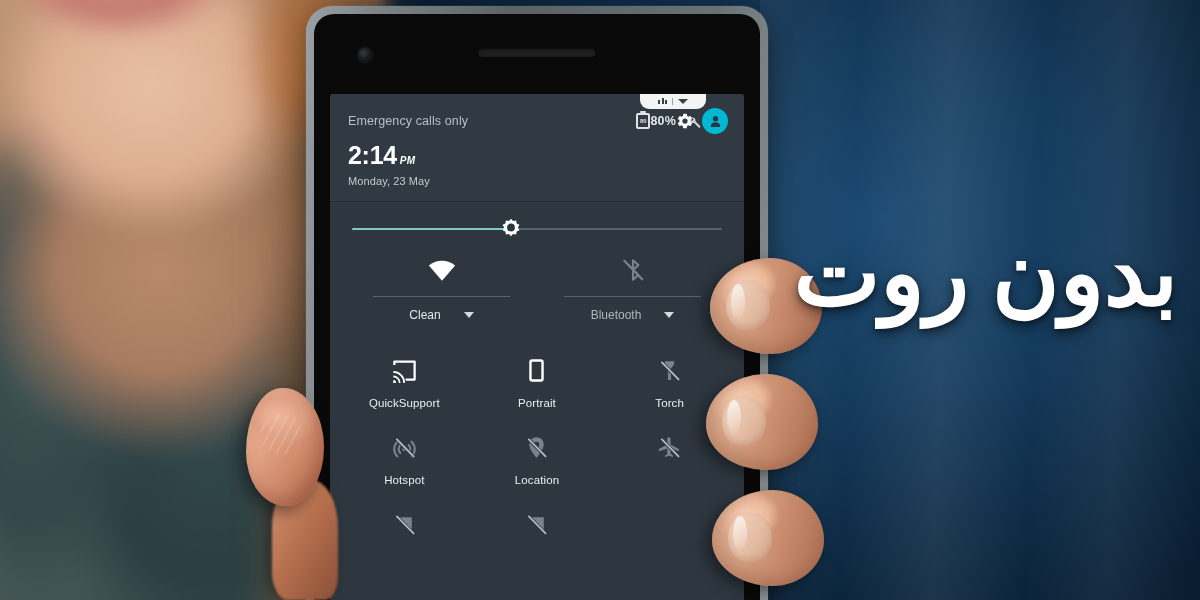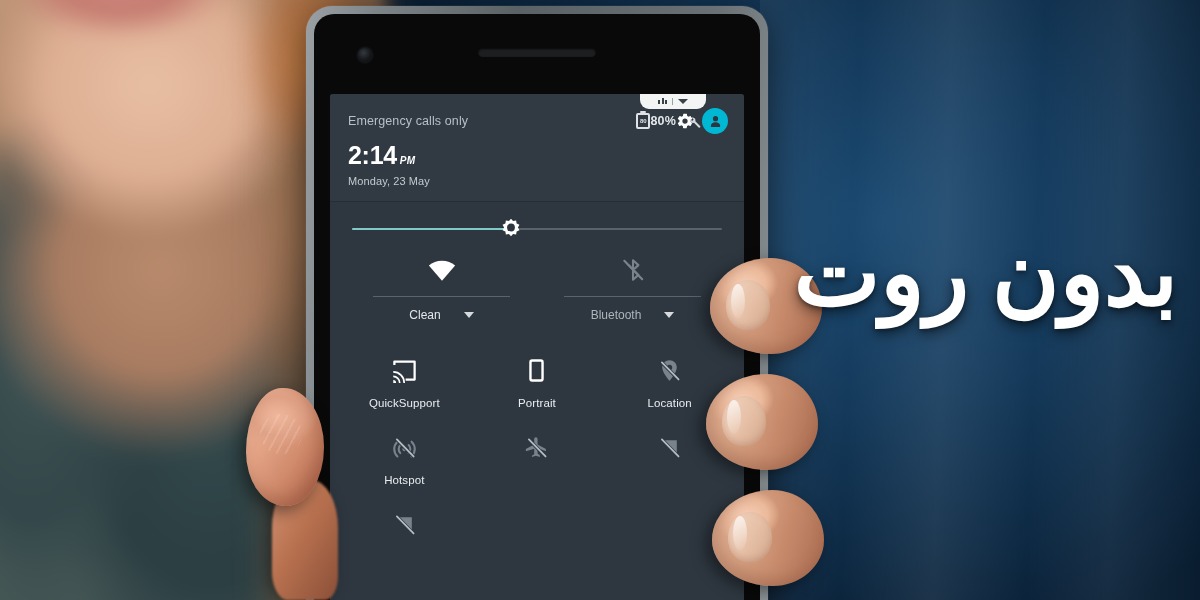--- a/index.html
+++ b/index.html
@@ -381,46 +381,56 @@
 
         <div class="tile">
           <div class="tile-ico">
             <svg viewBox="0 0 24 24" width="25" height="25">
               <rect x="6.2" y="2.4" width="11.6" height="19.2" rx="1.6" fill="none" stroke="#ffffff" stroke-width="2.3"></rect>
             </svg>
           </div>
           <div class="tile-lbl">Portrait</div>
         </div>
 
-
-        <div class="tile off">
-          <div class="tile-ico">
-            <svg viewBox="0 0 24 24" width="25" height="25">
-              <path d="M12 2.2c-3.9 0-7 3-7 6.8 0 5 7 12.8 7 12.8s7-7.8 7-12.8c0-3.8-3.1-6.8-7-6.8z" fill="#79838d"></path>
-              <circle cx="12" cy="9" r="2.6" fill="#2e3740"></circle>
+        <div class="tile off">
+          <div class="tile-ico">
+            <svg viewBox="0 0 24 24" width="25" height="25">
+              <path d="M7.5 3h9v3.2l-3 3.6V21h-3V9.8l-3-3.6z" fill="#79838d"></path>
               <line x1="4" y1="3.6" x2="20" y2="20" stroke="#2e3740" stroke-width="3.2" stroke-linecap="round"></line>
               <line x1="4.7" y1="4.2" x2="20.7" y2="20.6" stroke="#b5bcc2" stroke-width="1.7" stroke-linecap="round"></line>
             </svg>
           </div>
-          <div class="tile-lbl">Location</div>
+          <div class="tile-lbl">Torch</div>
         </div>
 
         <div class="tile off">
           <div class="tile-ico">
             <svg viewBox="0 0 24 24" width="25" height="25" fill="none" stroke="#79838d" stroke-width="2" stroke-linecap="round">
               <circle cx="12" cy="13.5" r="2.1" fill="#79838d" stroke="none"></circle>
               <path d="M8 9.6a5.6 5.6 0 0 0 0 7.8"></path>
               <path d="M16 9.6a5.6 5.6 0 0 1 0 7.8"></path>
               <path d="M5.2 6.4a9.8 9.8 0 0 0 0 14.2"></path>
               <path d="M18.8 6.4a9.8 9.8 0 0 1 0 14.2"></path>
               <line x1="4" y1="3.6" x2="20" y2="20" stroke="#2e3740" stroke-width="3.4"></line>
               <line x1="4.7" y1="4.2" x2="20.7" y2="20.6" stroke="#b5bcc2" stroke-width="1.8"></line>
             </svg>
           </div>
           <div class="tile-lbl">Hotspot</div>
+        </div>
+
+        <div class="tile off">
+          <div class="tile-ico">
+            <svg viewBox="0 0 24 24" width="25" height="25">
+              <path d="M12 2.2c-3.9 0-7 3-7 6.8 0 5 7 12.8 7 12.8s7-7.8 7-12.8c0-3.8-3.1-6.8-7-6.8z" fill="#79838d"></path>
+              <circle cx="12" cy="9" r="2.6" fill="#2e3740"></circle>
+              <line x1="4" y1="3.6" x2="20" y2="20" stroke="#2e3740" stroke-width="3.2" stroke-linecap="round"></line>
+              <line x1="4.7" y1="4.2" x2="20.7" y2="20.6" stroke="#b5bcc2" stroke-width="1.7" stroke-linecap="round"></line>
+            </svg>
+          </div>
+          <div class="tile-lbl">Location</div>
         </div>
 
         <div class="tile off">
           <div class="tile-ico">
             <svg viewBox="0 0 24 24" width="25" height="25">
               <path d="M21 15.5v-2l-8-4.5V3.7a1.6 1.6 0 0 0-3.2 0V9l-8 4.5v2l8-2.4v5.3l-2.2 1.6V21l3.8-1 3.8 1v-1.6L13 17.8v-5.3z" fill="#79838d"></path>
               <line x1="4" y1="3.6" x2="20" y2="20" stroke="#2e3740" stroke-width="3.2" stroke-linecap="round"></line>
               <line x1="4.7" y1="4.2" x2="20.7" y2="20.6" stroke="#b5bcc2" stroke-width="1.7" stroke-linecap="round"></line>
             </svg>
           </div>

